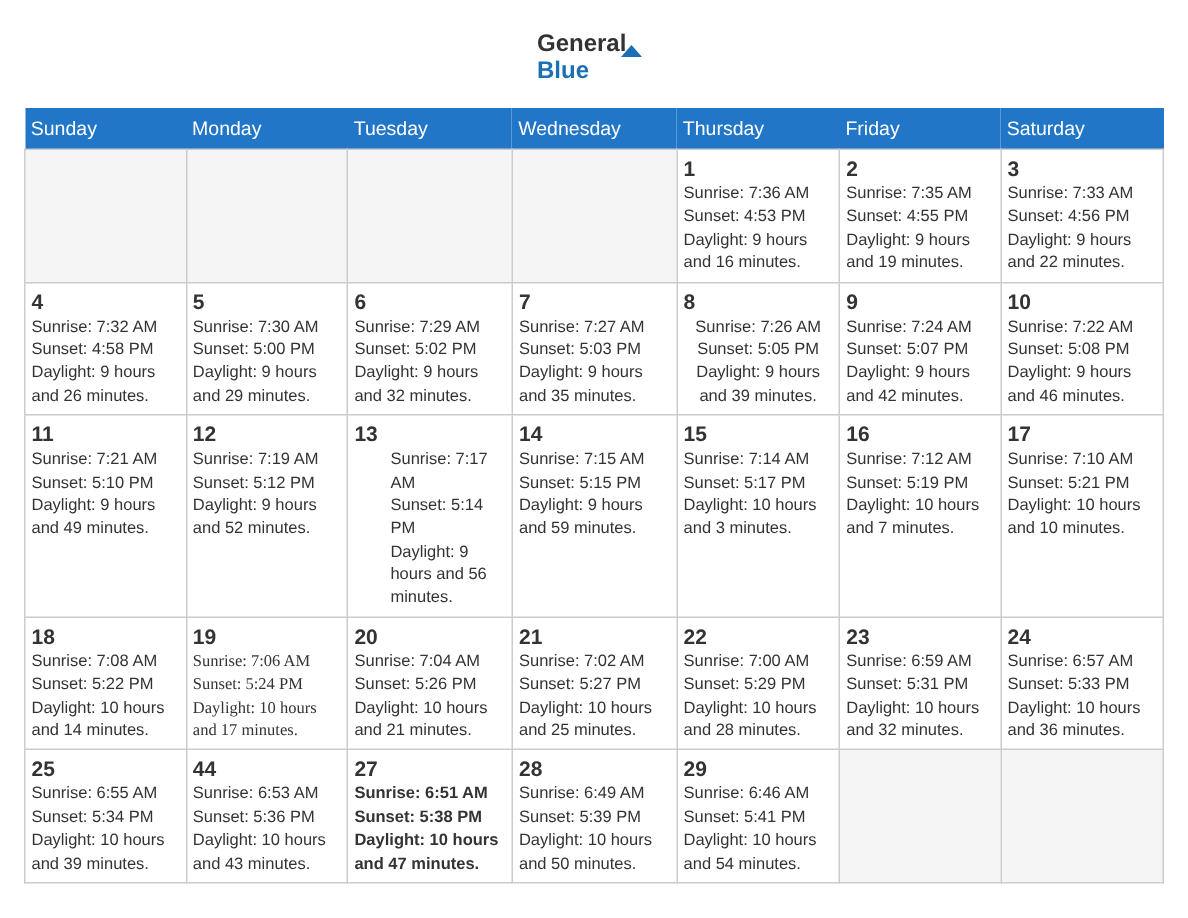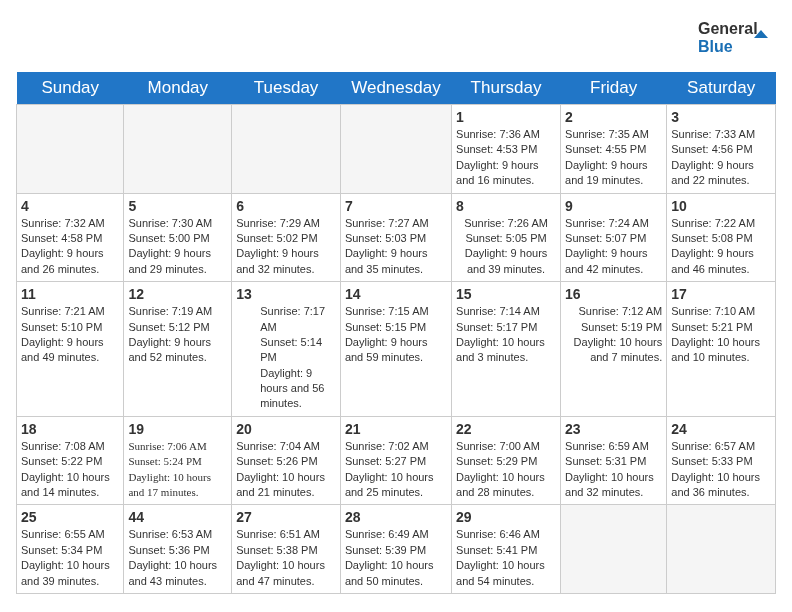--- a/index.html
+++ b/index.html
@@ -5,21 +5,21 @@
     * { box-sizing: border-box; margin: 0; padding: 0; }
     body {
       font-family: Arial, sans-serif;
       background: #fff;
       width: 792px;
       min-height: 612px;
       padding: 16px;
     }
     .header {
       display: flex;
-      justify-content: flex-end;
+      justify-content: center;
       align-items: flex-start;
       margin-bottom: 12px;
     }
     .logo {
       display: flex;
       align-items: center;
     }
     .title-block {
       text-align: right;
     }
@@ -34,22 +34,22 @@
     }
     table {
       width: 100%;
       border-collapse: collapse;
       font-size: 11px;
     }
     thead tr th {
       background-color: #2176c7;
       color: #fff;
       padding: 6px 4px;
-      text-align: center;
-      font-size: 17px;
+      text-align: left;
+      font-size: 13px;
       font-weight: normal;
     }
     tbody tr td {
       border: 1px solid #ccc;
       vertical-align: top;
       padding: 4px;
       height: 80px;
       width: 113px;
     }
     tbody tr td.empty {
@@ -191,21 +191,21 @@
 Daylight: 9 hours and 59 minutes.</div>
         </td>
         <td>
           <span class="day-number">15</span>
           <div class="day-info" style="white-space: pre-line;">Sunrise: 7:14 AM
 Sunset: 5:17 PM
 Daylight: 10 hours and 3 minutes.</div>
         </td>
         <td>
           <span class="day-number">16</span>
-          <div class="day-info" style="white-space: pre-line; text-align: right;">Sunrise: 7:12 AM
+          <div class="day-info" style="white-space: pre-line;">Sunrise: 7:12 AM
 Sunset: 5:19 PM
 Daylight: 10 hours and 7 minutes.</div>
         </td>
         <td>
           <span class="day-number">17</span>
           <div class="day-info" style="white-space: pre-line;">Sunrise: 7:10 AM
 Sunset: 5:21 PM
 Daylight: 10 hours and 10 minutes.</div>
         </td>
       </tr>
@@ -261,21 +261,21 @@
 Daylight: 10 hours and 39 minutes.</div>
         </td>
         <td>
           <span class="day-number">44</span>
           <div class="day-info" style="white-space: pre-line;">Sunrise: 6:53 AM
 Sunset: 5:36 PM
 Daylight: 10 hours and 43 minutes.</div>
         </td>
         <td>
           <span class="day-number">27</span>
-          <div class="day-info" style="white-space: pre-line;">Sunrise: 6:51 AM
+          <div class="day-info" style="white-space: pre-line; font-weight: bold;">Sunrise: 6:51 AM
 Sunset: 5:38 PM
 Daylight: 10 hours and 47 minutes.</div>
         </td>
         <td>
           <span class="day-number">28</span>
           <div class="day-info" style="white-space: pre-line;">Sunrise: 6:49 AM
 Sunset: 5:39 PM
 Daylight: 10 hours and 50 minutes.</div>
         </td>
         <td>

